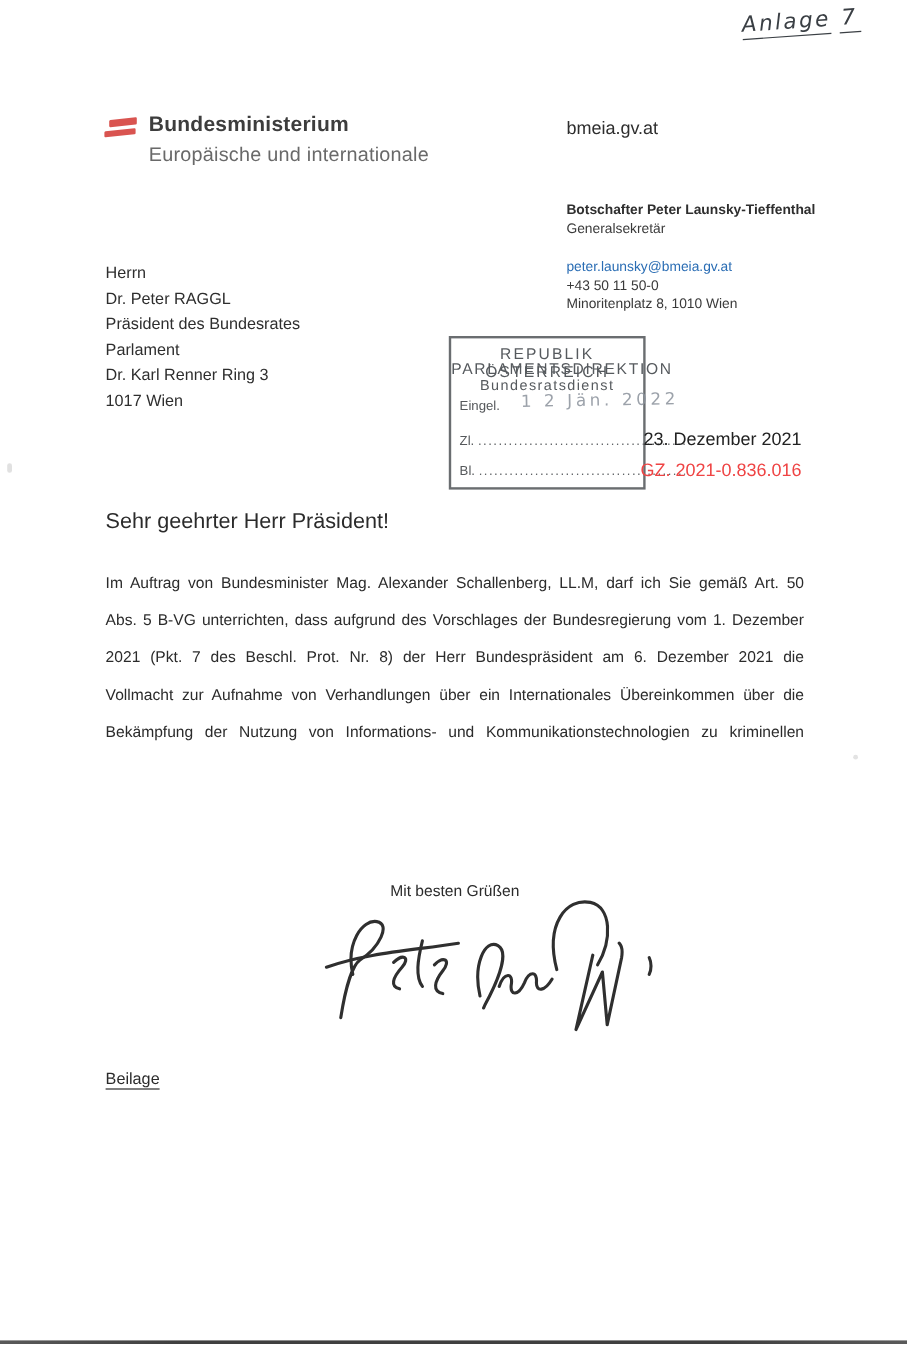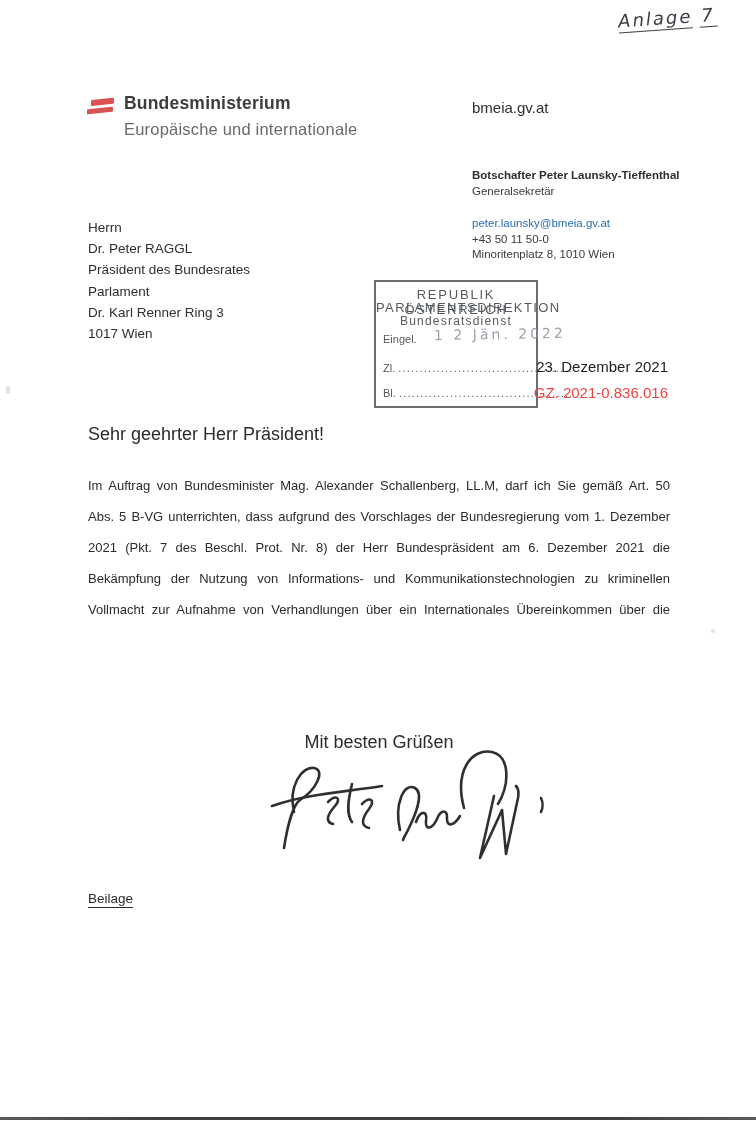--- a/index.html
+++ b/index.html
@@ -72,21 +72,21 @@
   .letter-gz{position:absolute;top:384px;right:88px;font-size:15px;color:#ef4444;}
 
   
   .salutation{position:absolute;left:88px;top:424px;font-size:18px;color:#2b2b2b;}
   .para1{position:absolute;left:88px;top:470px;width:582px;font-size:13px;color:#2b2b2b;}
   .jline{height:31px;line-height:31px;text-align:justify;text-align-last:justify;
     white-space:nowrap;overflow:visible;}
   .jline.last{text-align-last:left;}
   .para2{position:absolute;left:88px;top:672px;width:582px;font-size:13px;line-height:31px;color:#2b2b2b;}
   .closing{position:absolute;left:88px;top:727px;width:582px;text-align:center;
-    font-size:18px;line-height:31px;color:#2b2b2b;}
+    font-size:13px;line-height:31px;color:#2b2b2b;}
 
   
   .signature{position:absolute;left:258px;top:742px;}
   .signature path{fill:none;stroke:#2f2f2f;stroke-width:2.6;stroke-linecap:round;stroke-linejoin:round;}
 
   
   .enclosure{position:absolute;left:88px;top:891px;font-size:13.5px;color:#2b2b2b;
     border-bottom:1.4px solid #2b2b2b;padding-bottom:1px;}
 
   
@@ -154,22 +154,22 @@
 
   <div class="letter-date">23. Dezember 2021</div>
   <div class="letter-gz">GZ. 2021-0.836.016</div>
 
   <div class="salutation">Sehr geehrter Herr Präsident!</div>
 
   <div class="para1">
     <div class="jline">Im Auftrag von Bundesminister Mag. Alexander Schallenberg, LL.M, darf ich Sie gemäß Art. 50</div>
     <div class="jline">Abs. 5 B-VG unterrichten, dass aufgrund des Vorschlages der Bundesregierung vom 1. Dezember</div>
     <div class="jline">2021 (Pkt. 7 des Beschl. Prot. Nr. 8) der Herr Bundespräsident am 6. Dezember 2021 die</div>
+    <div class="jline">Vollmacht zur Aufnahme von Verhandlungen über ein Internationales Übereinkommen über die</div>
     <div class="jline">Bekämpfung der Nutzung von Informations- und Kommunikationstechnologien zu kriminellen</div>
-    <div class="jline">Vollmacht zur Aufnahme von Verhandlungen über ein Internationales Übereinkommen über die</div>
   </div>
 
 
   <div class="closing">Mit besten Grüßen</div>
 
   <svg class="signature" width="292" height="140" viewBox="0 0 292 140">
     <path d="M36,70 C30,44 44,24 56,26 C68,28 58,48 42,58 C36,62 30,80 26,106"></path>
     <path d="M14,64 C48,52 86,50 124,44"></path>
     <path d="M70,60 C78,52 84,56 77,64 C69,73 67,80 75,82"></path>
     <path d="M94,42 C90,58 88,72 94,80"></path>

